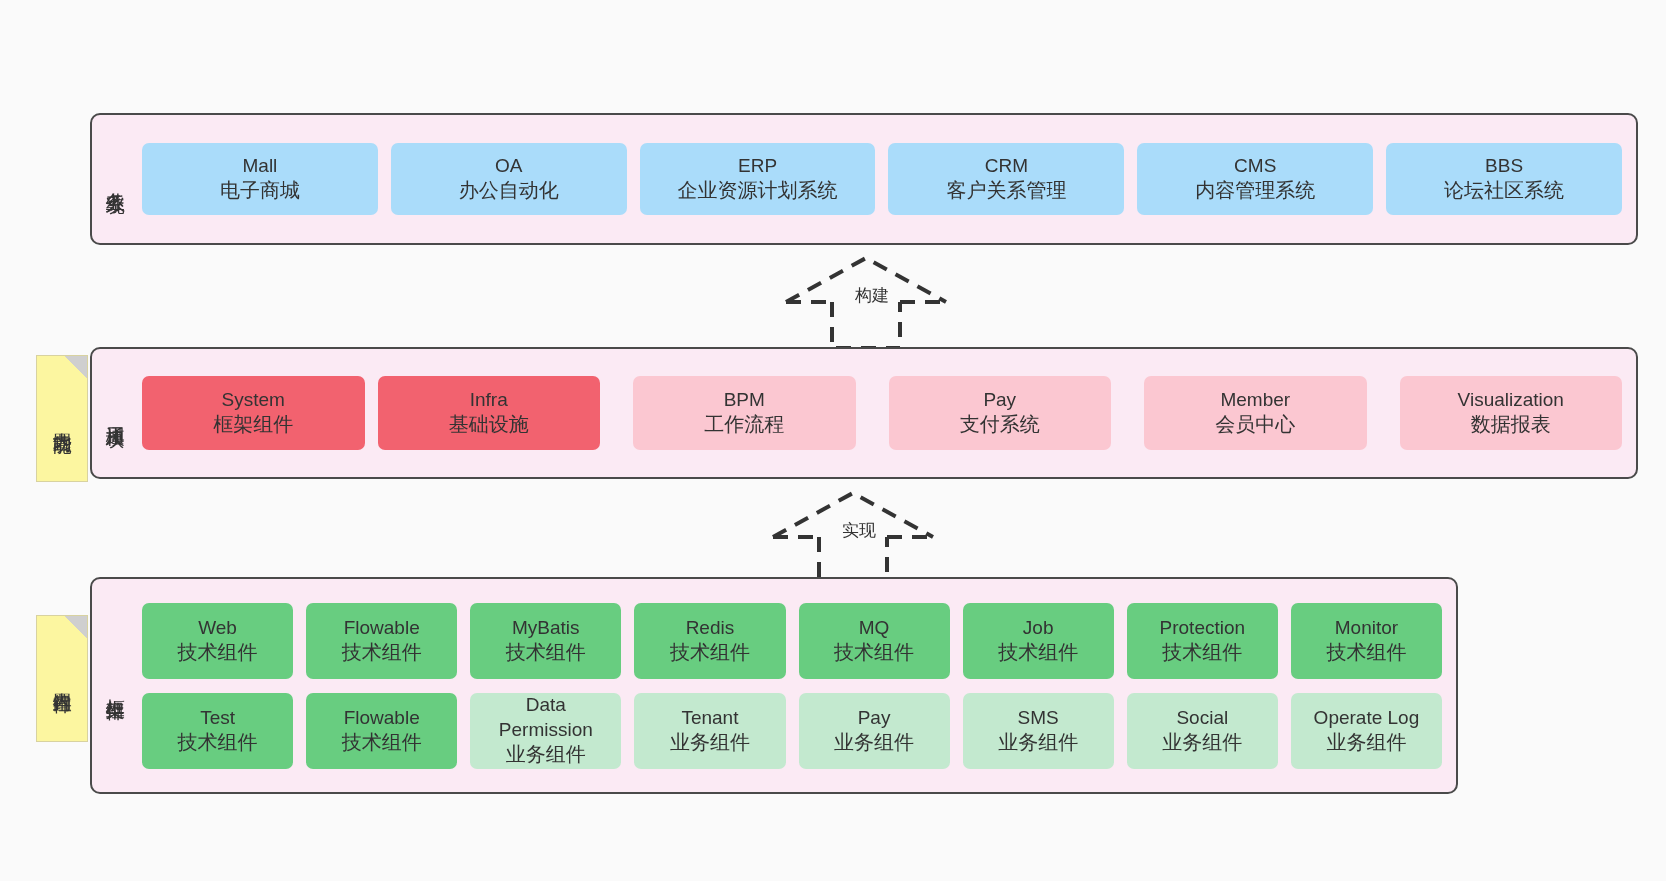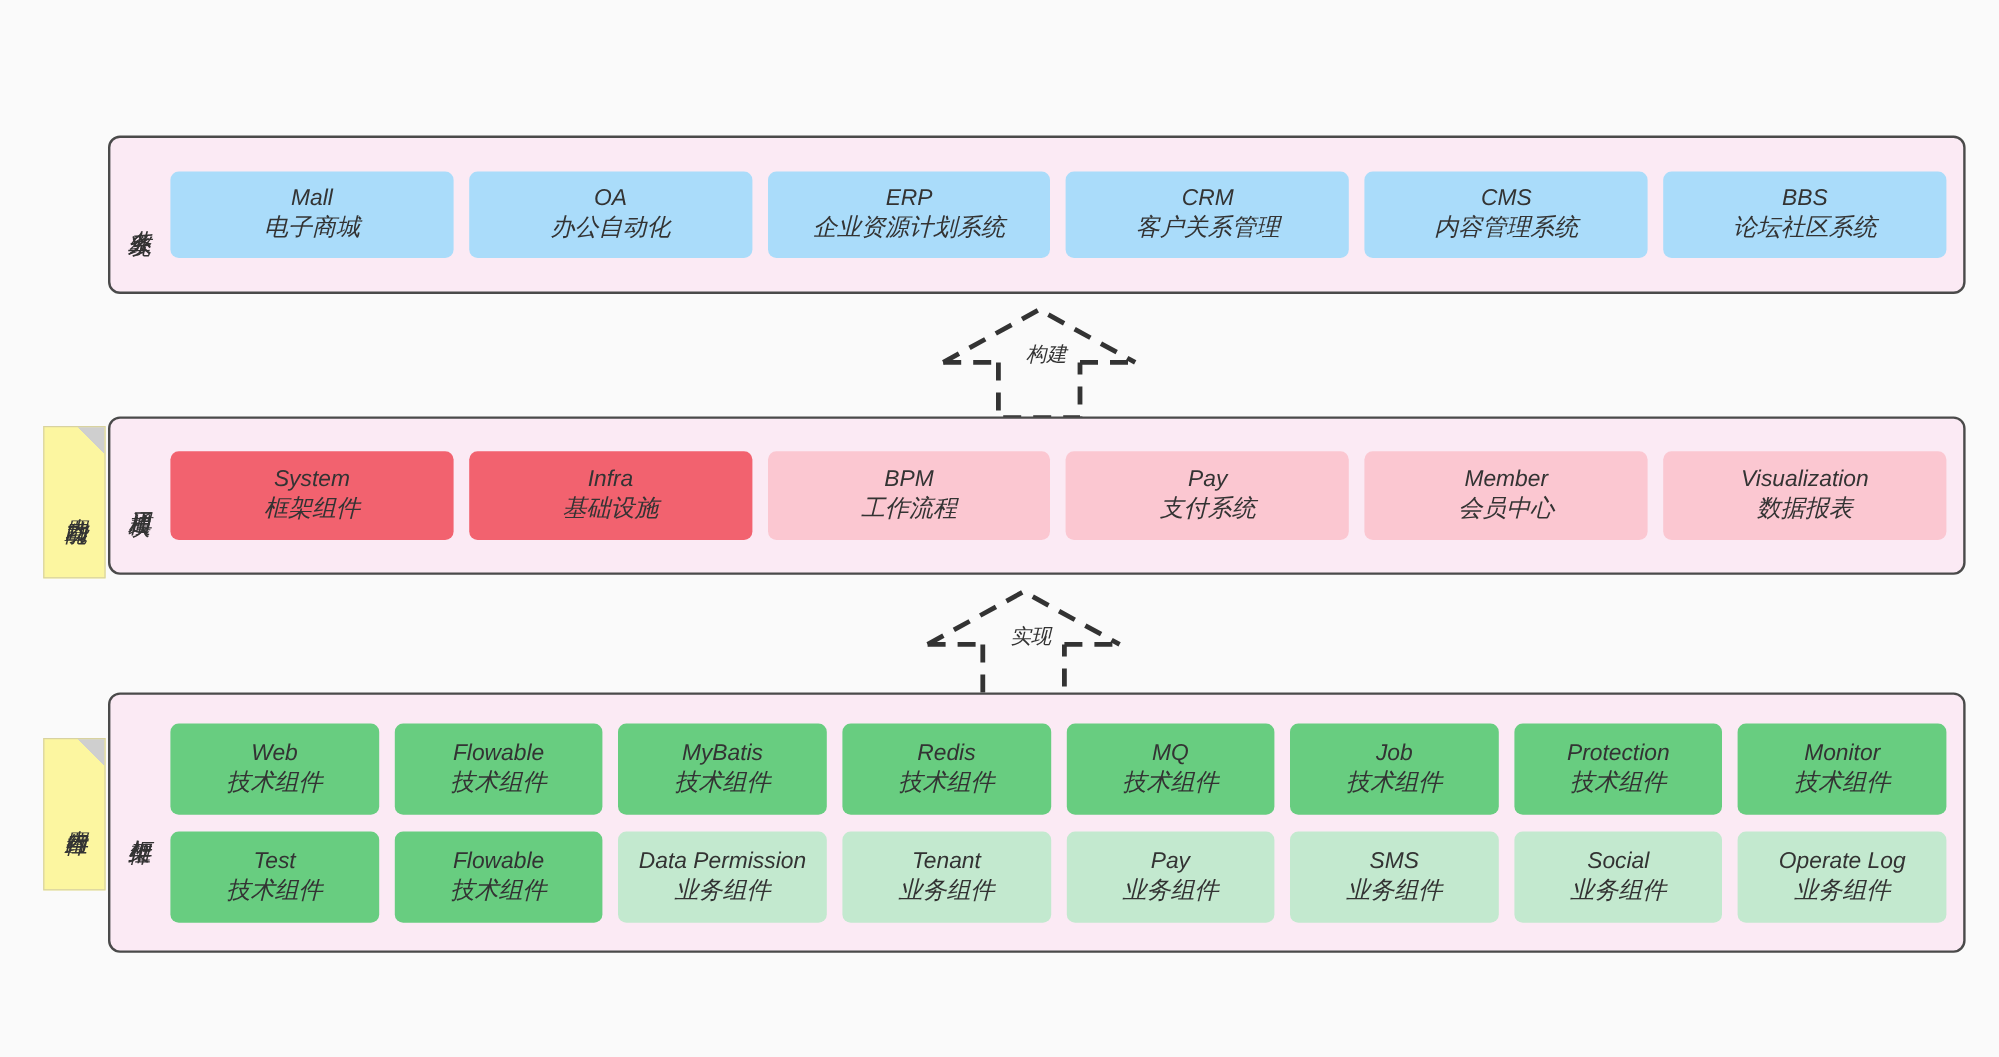--- a/index.html
+++ b/index.html
@@ -12,21 +12,20 @@
     height: 881px;
     font-family: "Liberation Sans", "DejaVu Sans", sans-serif;
     color: #333333;
     overflow: hidden;
     position: relative;
   }
 
   .canvas {
     position: absolute;
     inset: 0;
-    font-style: italic;
   }
 
   
   .band {
     position: absolute;
     box-sizing: border-box;
     background: #fbeaf4;
     border: 2px solid #4a4a4a;
     border-radius: 10px;
     display: flex;
@@ -81,28 +80,28 @@
     font-size: 19px;
     color: #333333;
   }
   .card .t-cn {
     font-size: 20px;
     color: #333333;
   }
 
   .c-blue       { background: #aadcfa; }
   .c-red        { background: #f2626f; }
-  .c-pink       { background: #fbc7d1; }
+  .c-pink       { background: #fbc7d1; margin-left: 20px; }
   .c-green      { background: #68cd80; }
   .c-lightgreen { background: #c3e9cf; }
 
   
   #band-business  { left: 90px;  top: 113px; width: 1548px; height: 132px; }
   #band-modules   { left: 90px;  top: 347px; width: 1548px; height: 132px; }
-  #band-framework { left: 90px;  top: 577px; width: 1548px; height: 217px; }
+  #band-framework { left: 90px;  top: 577px; width: 1368px; height: 217px; }
 
   #band-business  .row { height: 72px; }
   #band-modules   .row { height: 74px; border-radius: 11px; }
   #band-framework .row { height: 76px; }
 
   
   .note {
     position: absolute;
     box-sizing: border-box;
     background: #fcf6a0;

